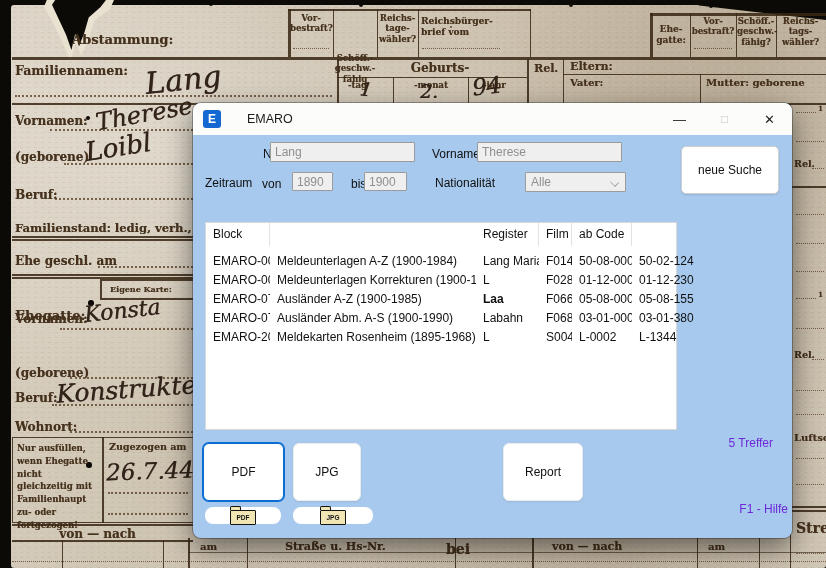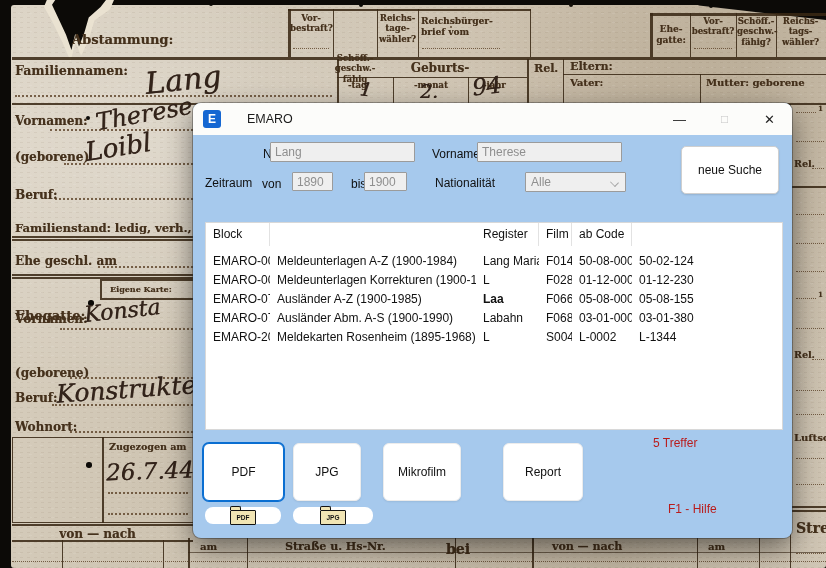--- a/index.html
+++ b/index.html
@@ -52,41 +52,41 @@
   .finput{position:absolute;background:#efefef;border:1px solid #9b9b9b;color:#8f8f8f;font-size:12px;
           padding:0 4px;box-sizing:border-box;font-family:"Liberation Sans",sans-serif;border-radius:1px;}
   .fselect{position:absolute;background:#efefef;border:1px solid #9b9b9b;color:#8f8f8f;font-size:12px;
            box-sizing:border-box;display:flex;align-items:center;padding-left:5px;border-radius:1px;}
   .chev{position:absolute;right:7px;top:6px;width:6px;height:6px;border-right:1.6px solid #a5a5a5;
         border-bottom:1.6px solid #a5a5a5;transform:rotate(45deg) scaleY(.8);}
   .nsbtn{position:absolute;left:488px;top:43px;width:96px;height:46px;background:#fff;
          border:1px solid #cfcfcf;border-radius:5px;font-size:12px;color:#111;
          display:flex;align-items:center;justify-content:center;box-shadow:0 1px 2px rgba(0,0,0,.12);}
 
-  .tbl{position:absolute;left:12px;top:119px;width:578px;height:208px;background:#fff;
+  .tbl{position:absolute;left:12px;top:119px;width:472px;height:208px;background:#fff;
        border:1px solid #d8d8d8;box-sizing:border-box;font-size:12px;color:#111;}
   .th{position:absolute;top:0;height:23px;line-height:23px;padding-left:7px;box-sizing:border-box;
       border-right:1px solid #e2e2e2;white-space:nowrap;overflow:hidden;}
   .td{position:absolute;height:19px;line-height:19px;padding-left:7px;box-sizing:border-box;
       white-space:nowrap;overflow:hidden;}
   .c0{left:0;width:64px;} .c1{left:64px;width:206px;} .c2{left:270px;width:63px;}
   .c3{left:333px;width:33px;} .c4{left:366px;width:60px;} .c5{left:426px;width:137px;}
 
   .bigbtn{position:absolute;top:340px;background:#fff;border:1px solid #ececec;border-radius:6px;
           height:56px;display:flex;align-items:center;justify-content:center;font-size:12px;color:#111;
           box-shadow:0 1px 2px rgba(0,0,0,.08);}
   .bigbtn.focus{border:1px solid #0a6ed1;box-shadow:0 0 0 1px #0a6ed1;}
   .smallbtn{position:absolute;top:404px;height:17px;background:#fff;border-radius:8px;
             display:flex;align-items:center;justify-content:center;}
   .folder{position:relative;width:24px;height:13px;background:#f1e5b4;border:1.5px solid #141414;
           border-radius:1px;display:flex;align-items:center;justify-content:center;
           font-size:6.5px;font-weight:bold;color:#141414;margin-top:3px;}
   .folder::before{content:"";position:absolute;top:-4.5px;left:-1.5px;width:9px;height:3px;
           background:#f1e5b4;border:1.5px solid #141414;border-bottom:none;border-radius:2px 2px 0 0;}
-  .status{position:absolute;font-size:12px;color:#b91c1c;width:120px;text-align:left;}
+  .status{position:absolute;font-size:12px;color:#6d28d9;width:120px;text-align:right;}
 </style>
 </head>
 <body>
 
 <div class="screen">
 
   <div class="paper"></div>
   <div class="grain"></div>
   <div class="tear-light"></div>
   <div class="tear-dark"></div>
@@ -167,20 +167,21 @@
   <div class="dotl" style="left:60px;top:328px;width:133px;"></div>
   <span class="fr" style="left:15px;top:366px;font-size:12px;">(geborene)</span>
   <div class="dotl" style="left:70px;top:377px;width:123px;"></div>
   <span class="fr" style="left:15px;top:391px;font-size:12px;">Beruf:</span>
   <span class="hand" style="left:56px;top:375px;font-size:25px;transform:rotate(-4deg);">Konstrukte</span>
   <div class="dotl" style="left:52px;top:404px;width:141px;"></div>
   <span class="fr" style="left:15px;top:420px;font-size:12px;">Wohnort:</span>
   <div class="dotl" style="left:70px;top:431px;width:123px;"></div>
   <div class="abs" style="left:12px;top:437px;width:181px;height:86px;border:1.5px solid rgba(58,40,21,.87);border-right:none;box-sizing:border-box;"></div>
   <div class="ln" style="left:102px;top:437px;width:1.5px;height:86px;"></div>
+  <span class="fr" style="left:17px;top:442px;width:82px;font-size:8.5px;line-height:1.5;">Nur ausfüllen, wenn Ehegatte nicht gleichzeitig mit Familien­haupt zu- oder fortgezogen!</span>
   <span class="fr" style="left:109px;top:441px;width:80px;font-size:9.5px;">Zugezogen am</span>
   <span class="hand" style="left:106px;top:458px;font-size:23px;transform:rotate(-2deg);">26.7.44</span>
   <div class="dotl" style="left:108px;top:492px;width:80px;"></div>
   <div class="dotl" style="left:108px;top:513px;width:80px;"></div>
   <div class="ln" style="left:12px;top:524px;width:181px;height:1.5px;"></div>
   <span class="fr" style="left:45px;top:527px;width:105px;text-align:center;font-size:12px;">von — nach</span>
   <div class="ln" style="left:12px;top:540px;width:181px;height:1.5px;"></div>
 
   <div class="ln" style="left:790px;top:104px;width:1px;height:464px;"></div>
   <div class="dotl dots" style="left:796px;top:112px;width:20px;"></div>
@@ -294,21 +295,20 @@
         <div class="td c1" style="top:105px;">Meldekarten Rosenheim (1895-1968)</div>
         <div class="td c2" style="top:105px;">L</div>
         <div class="td c3" style="top:105px;">S004</div>
         <div class="td c4" style="top:105px;">L-0002</div>
         <div class="td c5" style="top:105px;">L-1344</div>
       </div>
     </div>
 
     <div class="bigbtn focus" style="left:10px;width:79px;">PDF</div>
     <div class="bigbtn" style="left:100px;width:66px;">JPG</div>
-    <div class="bigbtn" style="left:190px;width:76px;">Mikrofilm</div>
     <div class="bigbtn" style="left:310px;width:78px;">Report</div>
 
     <div class="smallbtn" style="left:12px;width:76px;">
       <span class="folder">PDF</span>
     </div>
     <div class="smallbtn" style="left:100px;width:80px;">
       <span class="folder">JPG</span>
     </div>
 
     <div class="status" style="left:460px;top:333px;">5 Treffer</div>

